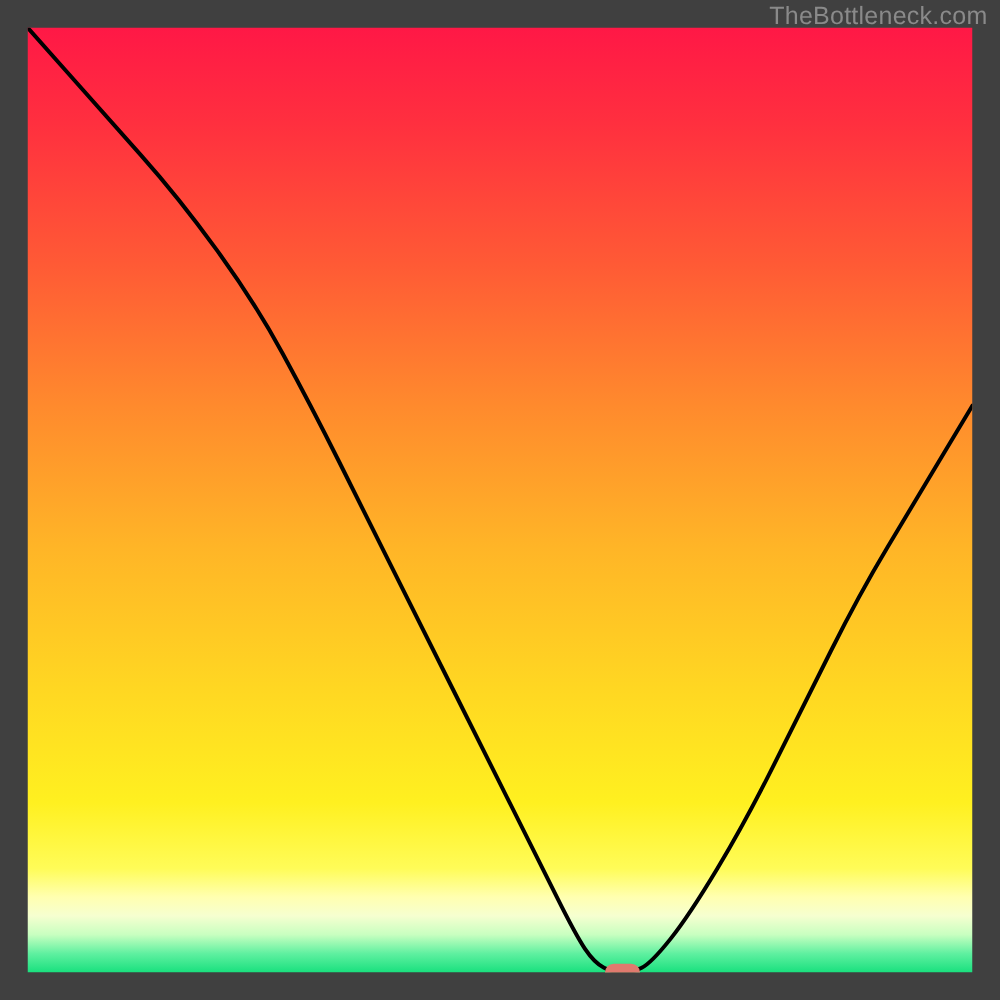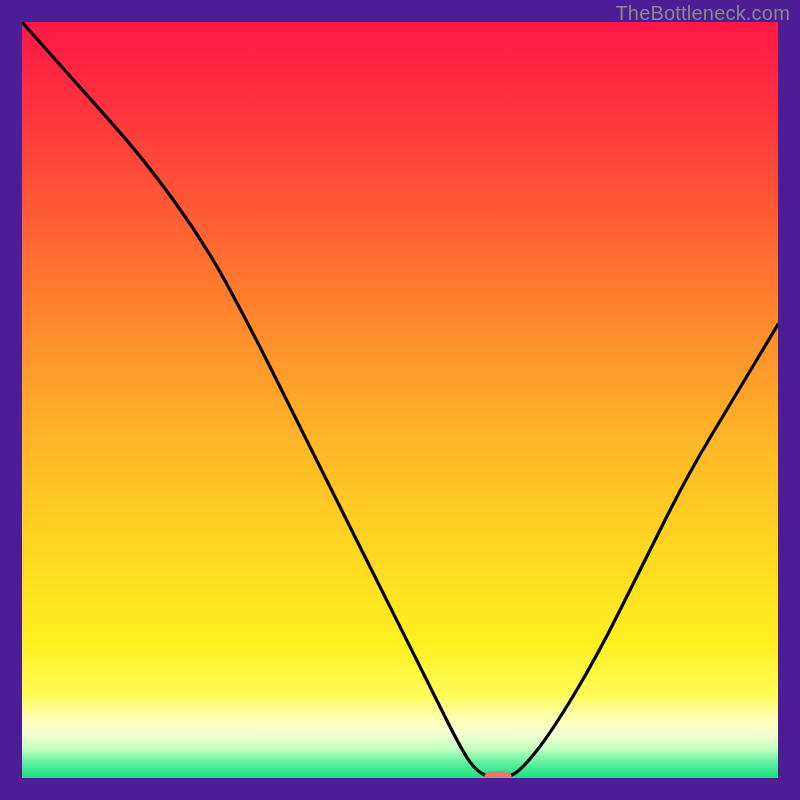--- a/index.html
+++ b/index.html
@@ -9,21 +9,21 @@
     height: 800px;
     background: #000;
     overflow: hidden;
   }
   .frame {
     position: absolute;
     left: 0;
     top: 0;
     width: 800px;
     height: 800px;
-    background: #4c1d95;
+    background: #404040;
   }
   .plot {
     position: absolute;
     left: 22px;
     top: 22px;
     width: 756px;
     height: 756px;
     overflow: hidden;
   }
   .gradient {

